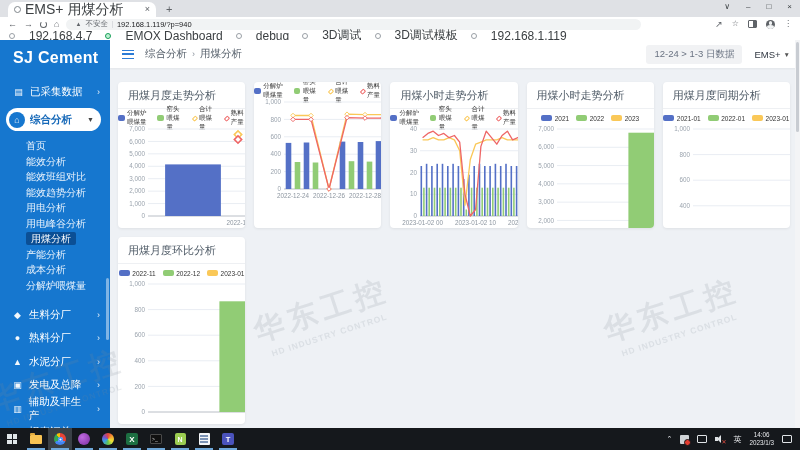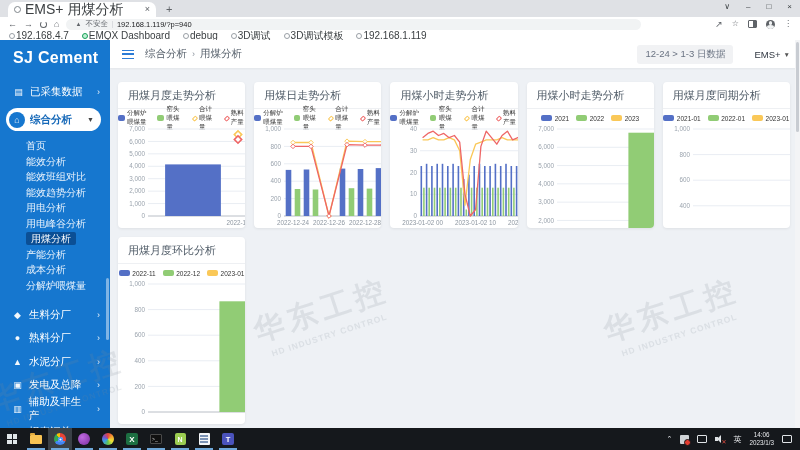--- a/index.html
+++ b/index.html
@@ -24,21 +24,21 @@
   .url-text { font-size:7.5px; color:#202124; }
   .tb-right { margin-left:auto; display:flex; gap:9px; align-items:center; }
   .star-ic { font-size:8px; color:#5f6368; line-height:1; }
   .panel-ic { width:9px; height:8px; border:1px solid #5f6368; border-radius:1px; position:relative; }
   .panel-ic::after { content:""; position:absolute; right:0; top:0; bottom:0; width:3px; background:#5f6368; }
   .avatar-ic { width:9px; height:9px; border-radius:50%; background:#5f6368; position:relative; overflow:hidden; }
   .avatar-ic::before { content:""; position:absolute; left:2.7px; top:1.5px; width:3.6px; height:3.6px; border-radius:50%; background:#f1f3f4; }
   .avatar-ic::after { content:""; position:absolute; left:1.2px; top:5.8px; width:6.6px; height:4px; border-radius:50% 50% 0 0; background:#f1f3f4; }
   .dots-ic { font-size:8px; color:#5f6368; line-height:1; }
   .bookmarks { height:9px; background:#fff; display:flex; align-items:center; padding:0 9px; gap:13px; }
-  .bm { display:flex; align-items:center; gap:1px; font-size:10px; color:#3c4043; white-space:nowrap; }
+  .bm { display:flex; align-items:center; gap:14px; font-size:12px; color:#3c4043; white-space:nowrap; }
   .bm-globe { width:6px; height:6px; border:1px solid #9aa0a6; border-radius:50%; flex-shrink:0; }
   .bm.green .bm-globe { border-color:#18a058; background:#bff0d4; }
 
   
   .app { position:absolute; top:40px; left:0; width:800px; height:388px; display:flex; background:#eef1f5; }
 
   .sidebar { width:110px; background:#1677cf; color:#fff; flex-shrink:0; position:relative; z-index:2; }
   .logo { font-size:16px; font-weight:bold; padding:9px 0 0 13px; letter-spacing:.3px; }
   .side-top-item { display:flex; align-items:center; gap:6px; padding:0 10px 0 13px; height:22px; margin-top:14px; font-size:10.5px; }
   .side-ic { font-size:9px; width:11px; text-align:center; opacity:.95; }
@@ -53,21 +53,21 @@
   .groups { margin-top:10px; }
   .group-item { display:flex; align-items:center; gap:6px; padding:0 10px 0 12px; height:23.5px; font-size:10.5px; }
   .side-scroll { position:absolute; right:1px; top:238px; width:3px; height:62px; background:rgba(255,255,255,.45); border-radius:2px; }
 
   .main { flex:1; display:flex; flex-direction:column; position:relative; }
   .mheader { height:28px; background:#fff; display:flex; align-items:center; padding:0 10px 0 12px; gap:11px; box-shadow:0 1px 2px rgba(0,0,0,.05); }
   .burger { width:12px; height:9px; border-top:1.6px solid #2b7bd6; border-bottom:1.6px solid #2b7bd6; position:relative; }
   .burger::before { content:""; position:absolute; left:0; right:0; top:2.7px; height:1.6px; background:#2b7bd6; }
   .crumb { display:flex; align-items:center; gap:5px; font-size:10.5px; color:#56606b; }
   .crumb .sep { font-size:9px; color:#8a939d; }
-  .mh-right { margin-left:auto; display:flex; align-items:center; gap:21px; }
+  .mh-right { margin-left:auto; display:flex; align-items:center; gap:12px; }
   .range-btn { background:#f1f2f4; border-radius:3px; font-size:9.5px; color:#697281; padding:3px 8px; white-space:nowrap; }
   .profile { font-size:9.5px; color:#2f3640; display:flex; align-items:center; gap:3px; }
   .profile .caret { font-size:6.5px; color:#555; }
 
   .cards { display:grid; grid-template-columns:1fr 1fr 1fr 1fr 1fr; grid-template-rows:146px 187px; gap:9px; padding:14px 10px 0 8px; }
   .card { background:#fff; border-radius:4px; box-shadow:0 1px 3px rgba(0,0,0,.07); display:flex; flex-direction:column; overflow:hidden; }
   .card-title { font-size:11px; color:#4e5a66; padding:6px 10px 5px; border-bottom:1px solid #eef0f3; }
   .legend { display:flex; justify-content:center; align-items:center; gap:7px; padding-top:4px; height:14px; }
   .lg-item { display:flex; align-items:center; gap:2.5px; font-size:6.5px; color:#333; }
   .lg-bar { width:11px; height:6px; border-radius:2px; }
@@ -299,21 +299,20 @@
                 <text x="27" y="8.2" text-anchor="end" font-size="6.3" fill="#9aa3ad">7,000</text>
                 <text x="120" y="102" text-anchor="middle" font-size="6.3" fill="#8d96a0">2022-12</text>
                 <rect x="47.1" y="41.4" width="55.8" height="51.6" fill="#5470c6"></rect>
                 <rect x="137.1" y="63.2" width="55.8" height="29.8" fill="#91cc75"></rect>
                 <rect x="117.4" y="8.992857142857142" width="5.2" height="5.2" transform="rotate(45 120 11.592857142857142)" fill="#fff" stroke="#fac858" stroke-width="1.6"></rect>
                 <rect x="117.4" y="13.964285714285717" width="5.2" height="5.2" transform="rotate(45 120 16.564285714285717)" fill="#fff" stroke="#ee6666" stroke-width="1.6"></rect>
               </svg>
             </div>
         </div>
         <div class="card">
-          <div class="card-title">用煤日走势分析</div>
           <div class="legend">
               <span class="lg-item">
                 <span class="lg-bar" style="background: rgb(84, 112, 198);"></span>
                 <span>分解炉喂煤量</span>
               </span>
               <span class="lg-item">
                 <span class="lg-bar" style="background: rgb(145, 204, 117);"></span>
                 <span>窑头喂煤量</span>
               </span>
               <span class="lg-item">

